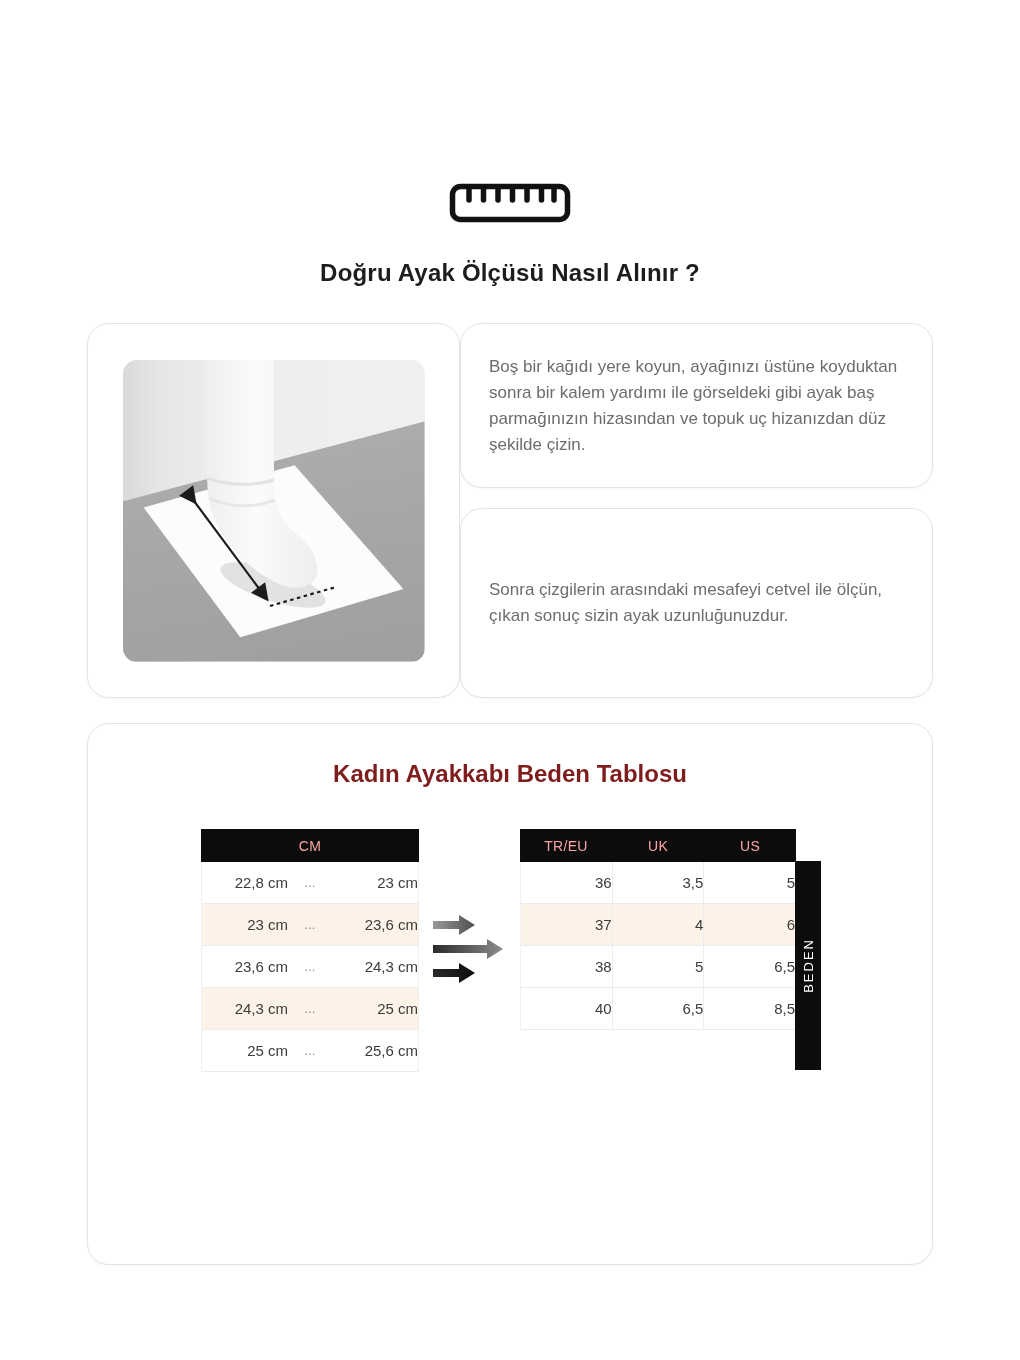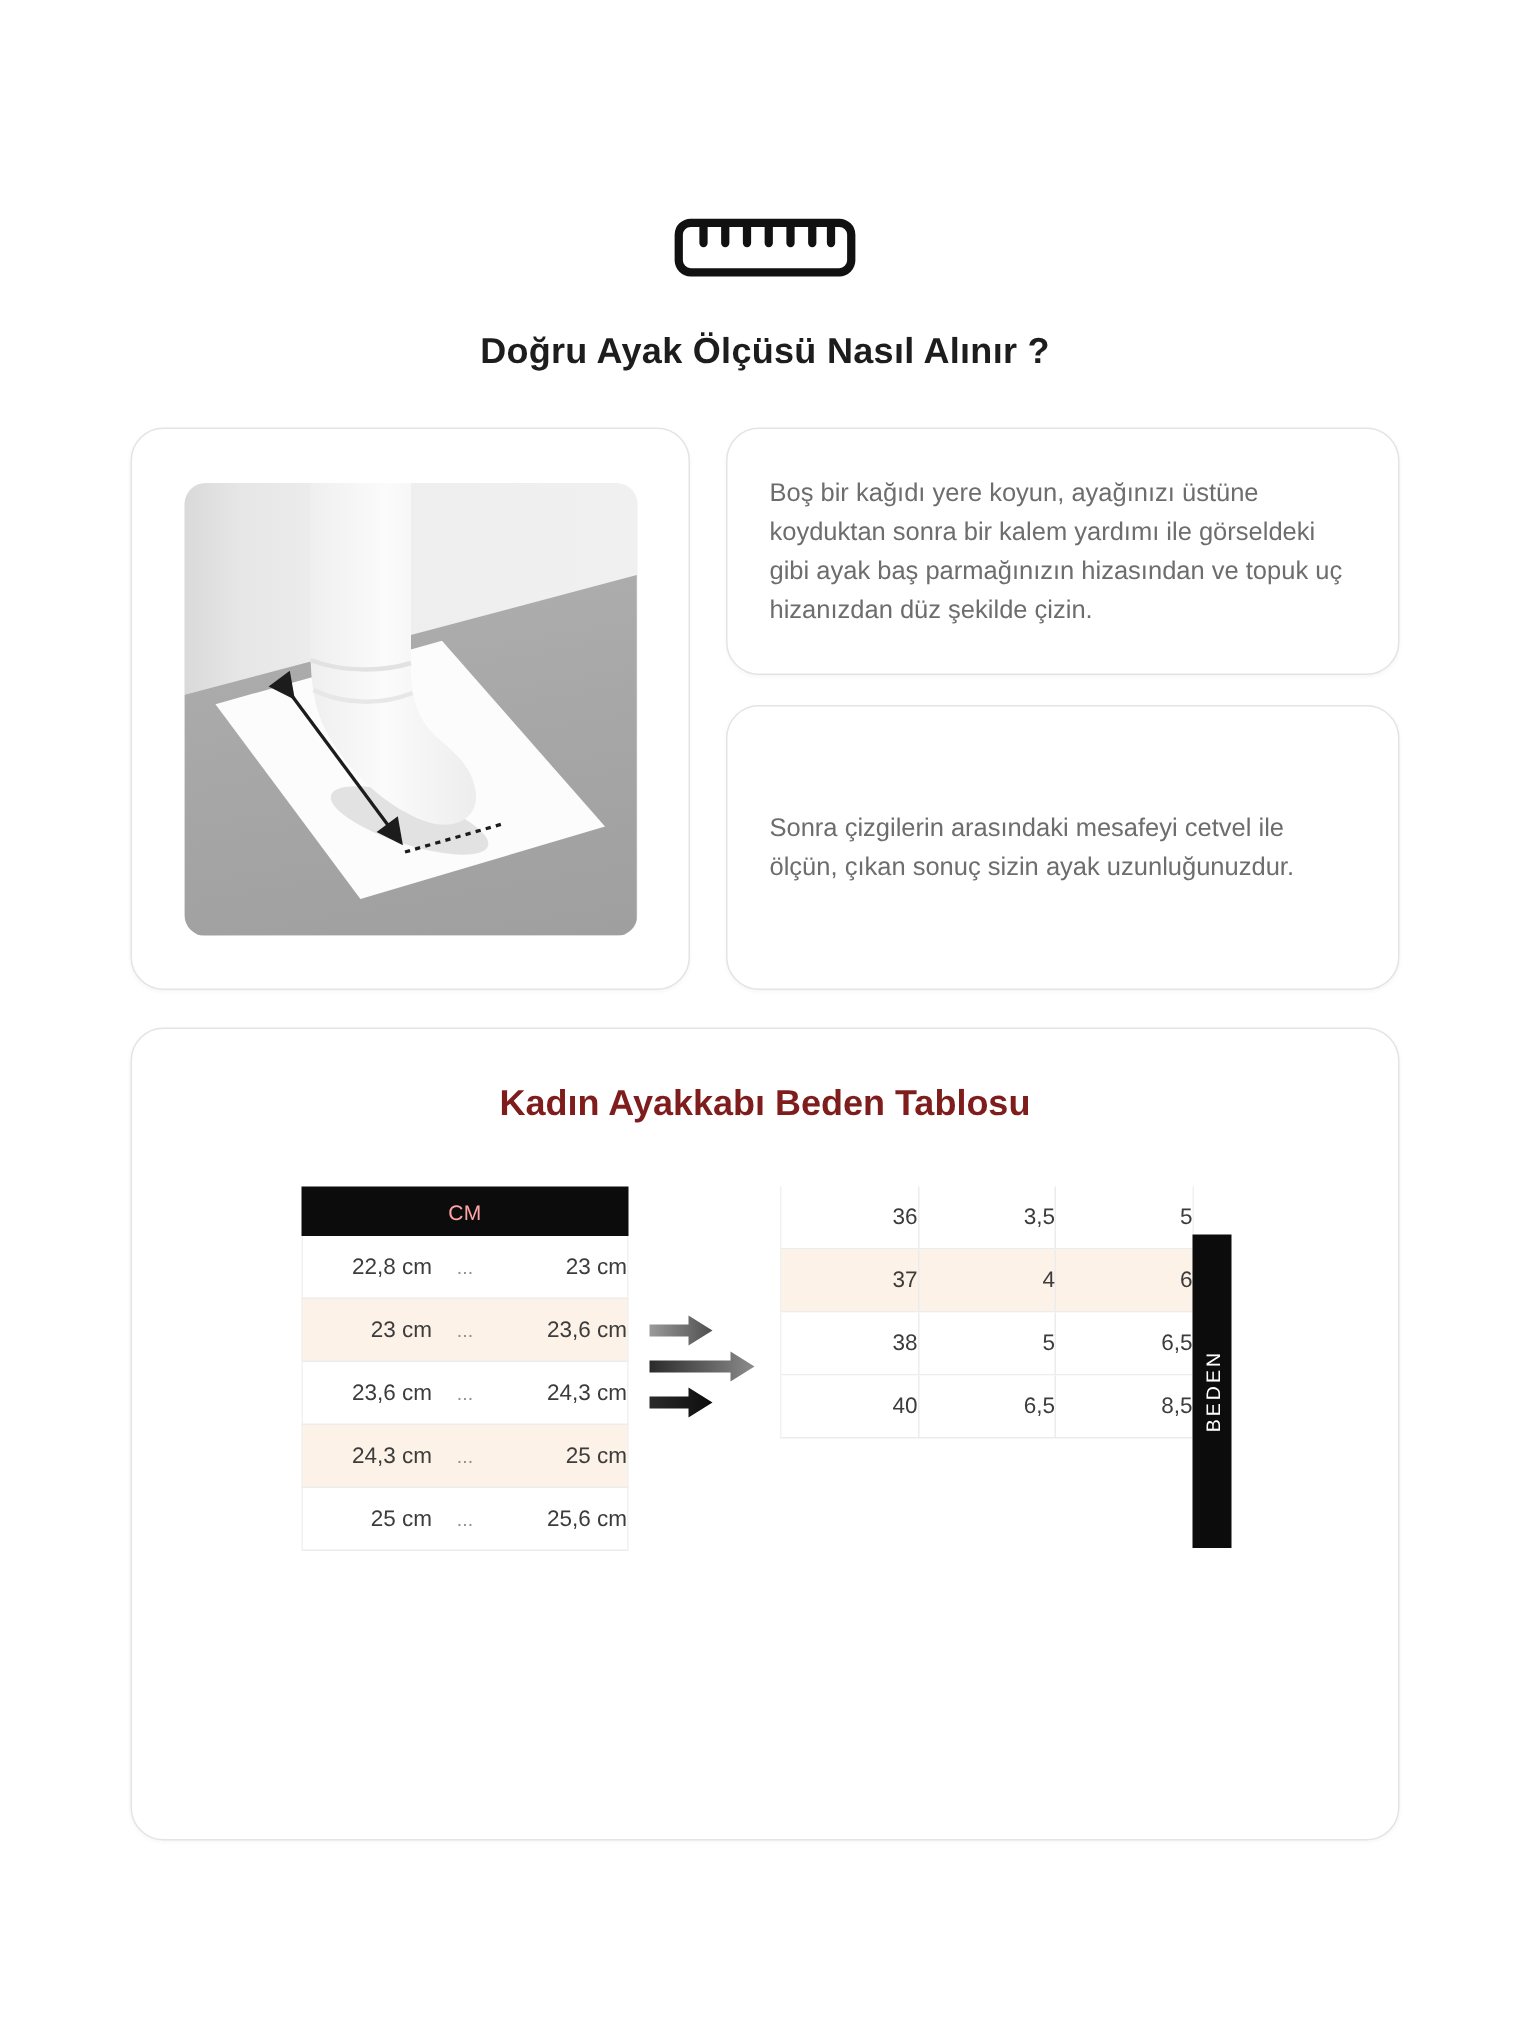--- a/index.html
+++ b/index.html
@@ -1,26 +1,26 @@
 <!DOCTYPE html>
 <html><head>
 <meta charset="utf-8">
 <style>
   * { margin:0; padding:0; box-sizing:border-box; }
   html,body { background:#ffffff; }
   body { font-family:"Liberation Sans", sans-serif; }
-  .page { position:relative; width:1020px; height:1231px; background:#fff; overflow:hidden; }
+  .page { position:relative; width:1020px; height:1231px; background:#fff; overflow:hidden;margin-top:38px; }
 
   
   .ruler-wrap { position:absolute; top:145px; left:0; width:100%; display:flex; justify-content:center; }
   .page-title { position:absolute; top:221px; left:0; width:100%; text-align:center;
                 font-size:24px; font-weight:bold; color:#1d1d1d; letter-spacing:.2px; }
 
   
-  .howto { position:absolute; left:87px; top:285px; width:846px; display:flex; gap:24px; }
+  .howto { position:absolute; left:87px; top:285px; width:846px; display:flex; }
   .card { background:#fff; border:1px solid #e4e4e4; border-radius:22px; box-shadow:0 1px 3px rgba(0,0,0,.04); }
   .photo-card { width:373px; height:375px; display:flex; align-items:center; justify-content:center; }
   .howto-right { flex:1; display:flex; flex-direction:column; gap:20px; }
   .text-card { padding:18px 28px; display:flex; flex-direction:column; justify-content:center;
                color:#6d6d6d; font-size:17px; line-height:26px; }
   .text-card.first { height:165px; }
   .text-card.second { height:190px; }
 
   
   .photo { position:relative; width:302px; height:302px; border-radius:14px; overflow:hidden;
@@ -166,20 +166,25 @@
               <stop offset="1" stop-color="#0d0d0d"></stop>
           </linearGradient>
         </defs>
         <path d="M2,7 L28,7 L28,1 L44,11 L28,21 L28,15 L2,15 Z" fill="url(#a1)"></path>
         <path d="M2,31 L56,31 L56,25 L72,35 L56,45 L56,39 L2,39 Z" fill="url(#a2)"></path>
         <path d="M2,55 L28,55 L28,49 L44,59 L28,69 L28,63 L2,63 Z" fill="url(#a3)"></path>
       </svg>
     </div>
 
     <div class="size-table">
+      <div class="thead">
+        <div class="hcell">TR/EU</div>
+        <div class="hcell">UK</div>
+        <div class="hcell">US</div>
+      </div>
       <div class="trow">
         <div class="cell">36</div>
         <div class="cell">3,5</div>
         <div class="cell">5</div>
       </div>
       <div class="trow alt">
         <div class="cell">37</div>
         <div class="cell">4</div>
         <div class="cell">6</div>
       </div>

